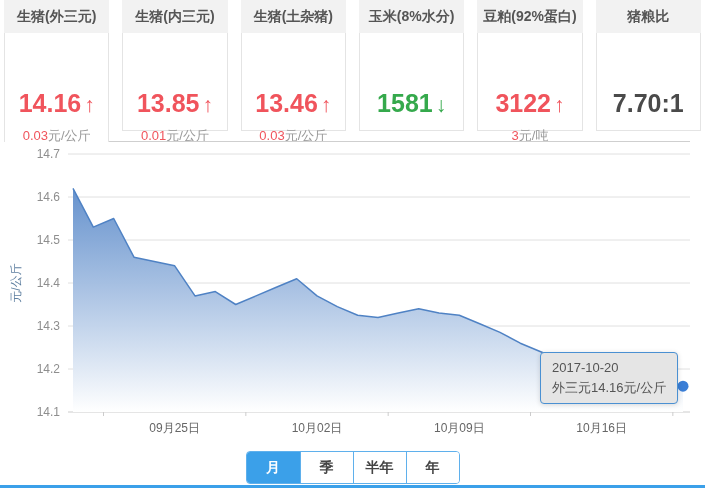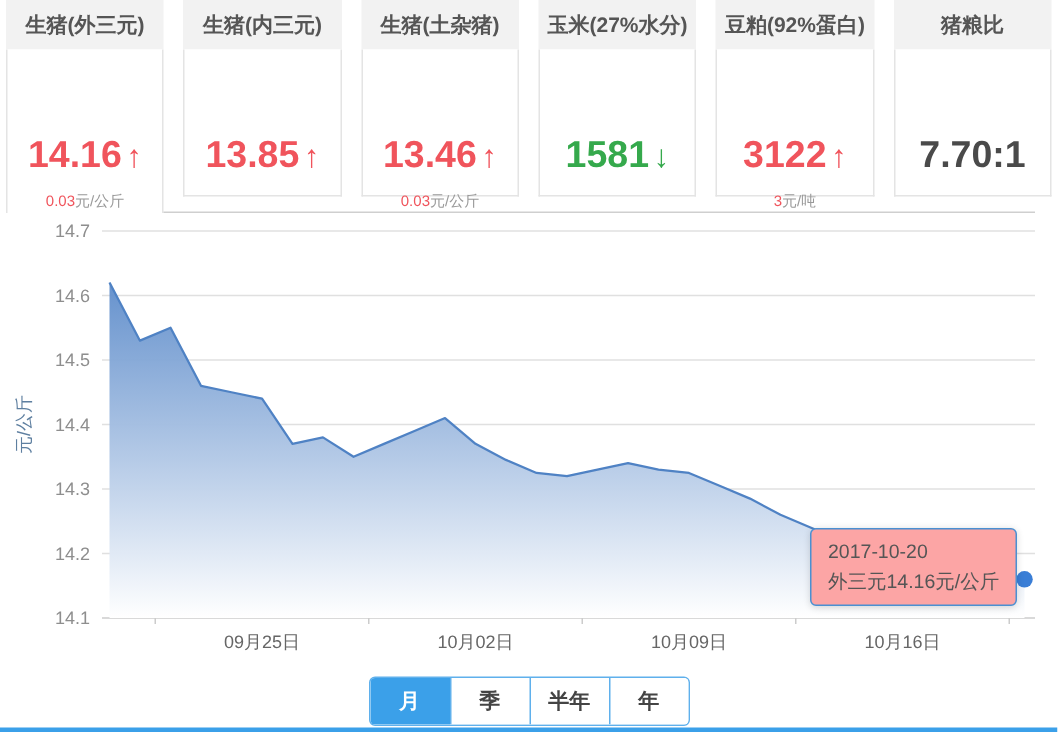--- a/index.html
+++ b/index.html
@@ -20,29 +20,29 @@
     height:33px;line-height:33px;text-align:center;background:#f2f2f2;
     font-size:14px;font-weight:bold;color:#555;white-space:nowrap;
   }
   .card .bd{
     height:98px;background:#fff;border:1px solid #e4e4e4;border-top:none;
     text-align:center;padding-top:15px;
   }
   .card.selected .bd{height:109px;border-bottom:none;}
   .val-line{font-size:25px;font-weight:bold;line-height:30px;white-space:nowrap;letter-spacing:0;margin-top:40px;}
   .arrow{font-size:21px;font-weight:bold;margin-left:3px;}
-  .chg-line{margin-top:7px;font-size:10px;color:var(--unit);white-space:nowrap;}
+  .chg-line{margin-top:7px;font-size:13px;color:var(--unit);white-space:nowrap;}
   .trend-up .val-line,.trend-up .arrow,.trend-up .chg-num{color:var(--up);}
   .trend-down .val-line,.trend-down .arrow,.trend-down .chg-num{color:var(--down);}
   .trend-none .val-line{color:var(--plain);}
   
   .panel-top-border{position:absolute;top:141px;left:109px;width:581px;height:1px;background:#cfcfcf;}
   #chart{position:absolute;top:122px;left:0;}
   .tooltip{
-    position:absolute;top:352px;left:540px;z-index:5;background:#fca5a5;
+    position:absolute;top:352px;left:540px;z-index:5;background:#e5e5e5;
     border:1.5px solid var(--tipborder);border-radius:4px;
     box-shadow:0 1px 5px rgba(0,0,0,.15);
     padding:5px 11px;font-size:13px;line-height:20px;color:#555;white-space:nowrap;
   }
   
   .tabs{
     position:absolute;top:451px;left:50%;transform:translateX(-50%);
     display:flex;border:1px solid var(--tabborder);border-radius:4px;overflow:hidden;background:#fff;
   }
   .tab{
@@ -62,31 +62,32 @@
     <div class="hd">生猪(外三元)</div>
     <div class="bd">
       <div class="val-line"><span>14.16</span><span class="arrow">↑</span></div>
       <div class="chg-line"><span class="chg-num">0.03</span><span>元/公斤</span></div>
     </div>
   </div>
   <div class="card trend-up">
     <div class="hd">生猪(内三元)</div>
     <div class="bd">
       <div class="val-line"><span>13.85</span><span class="arrow">↑</span></div>
+      <div class="chg-line"><span class="chg-num">0.01</span><span>元/公斤</span></div>
     </div>
   </div>
   <div class="card trend-up">
     <div class="hd">生猪(土杂猪)</div>
     <div class="bd">
       <div class="val-line"><span>13.46</span><span class="arrow">↑</span></div>
       <div class="chg-line"><span class="chg-num">0.03</span><span>元/公斤</span></div>
     </div>
   </div>
   <div class="card trend-down">
-    <div class="hd">玉米(27%水分)</div>
+    <div class="hd">玉米(8%水分)</div>
     <div class="bd">
       <div class="val-line"><span>1581</span><span class="arrow">↓</span></div>
     </div>
   </div>
   <div class="card trend-up">
     <div class="hd">豆粕(92%蛋白)</div>
     <div class="bd">
       <div class="val-line"><span>3122</span><span class="arrow">↑</span></div>
       <div class="chg-line"><span class="chg-num">3</span><span>元/吨</span></div>
     </div>

